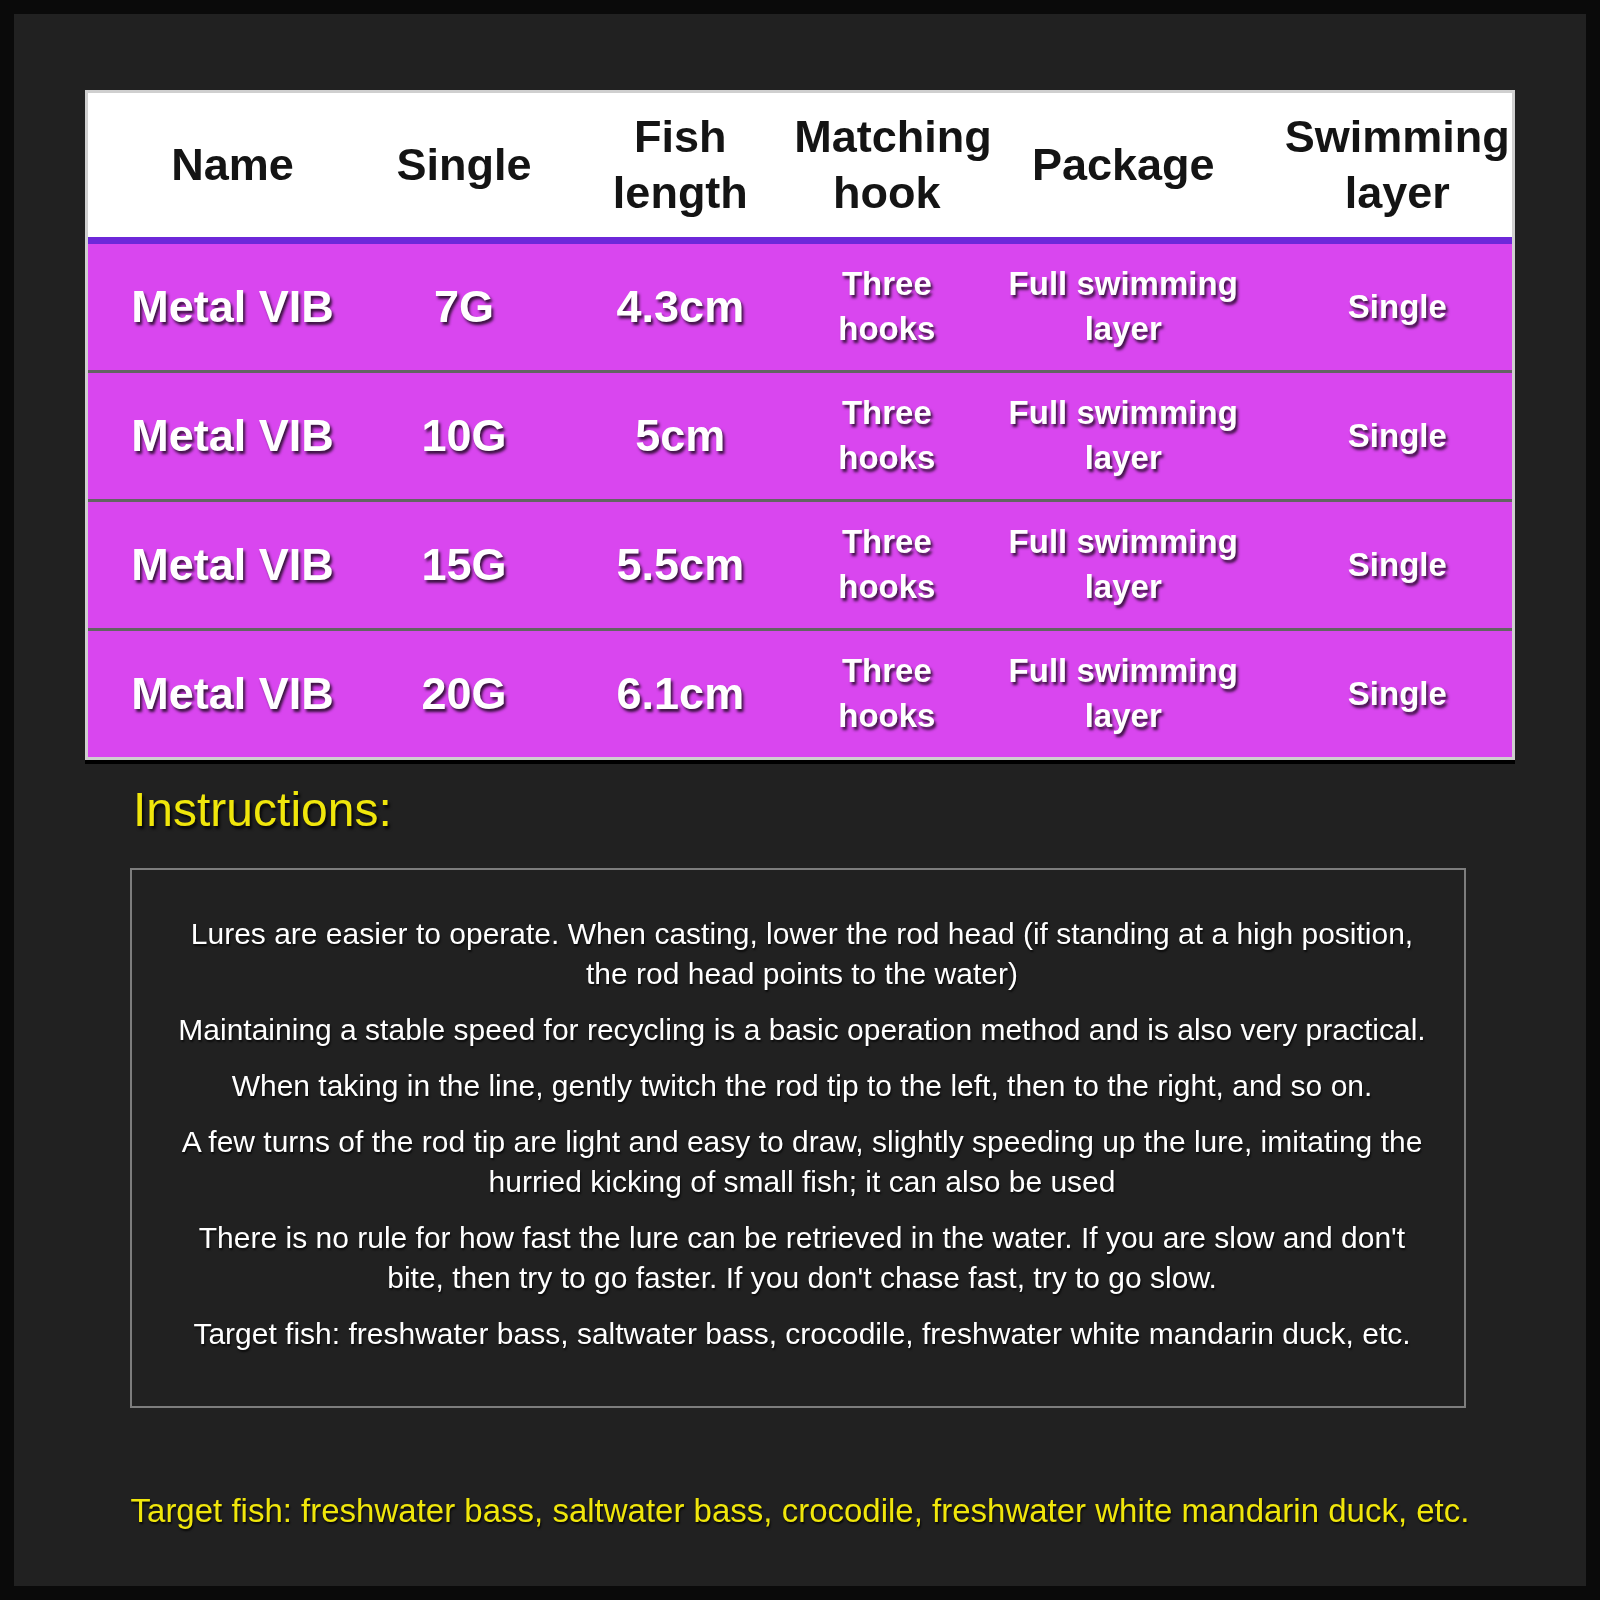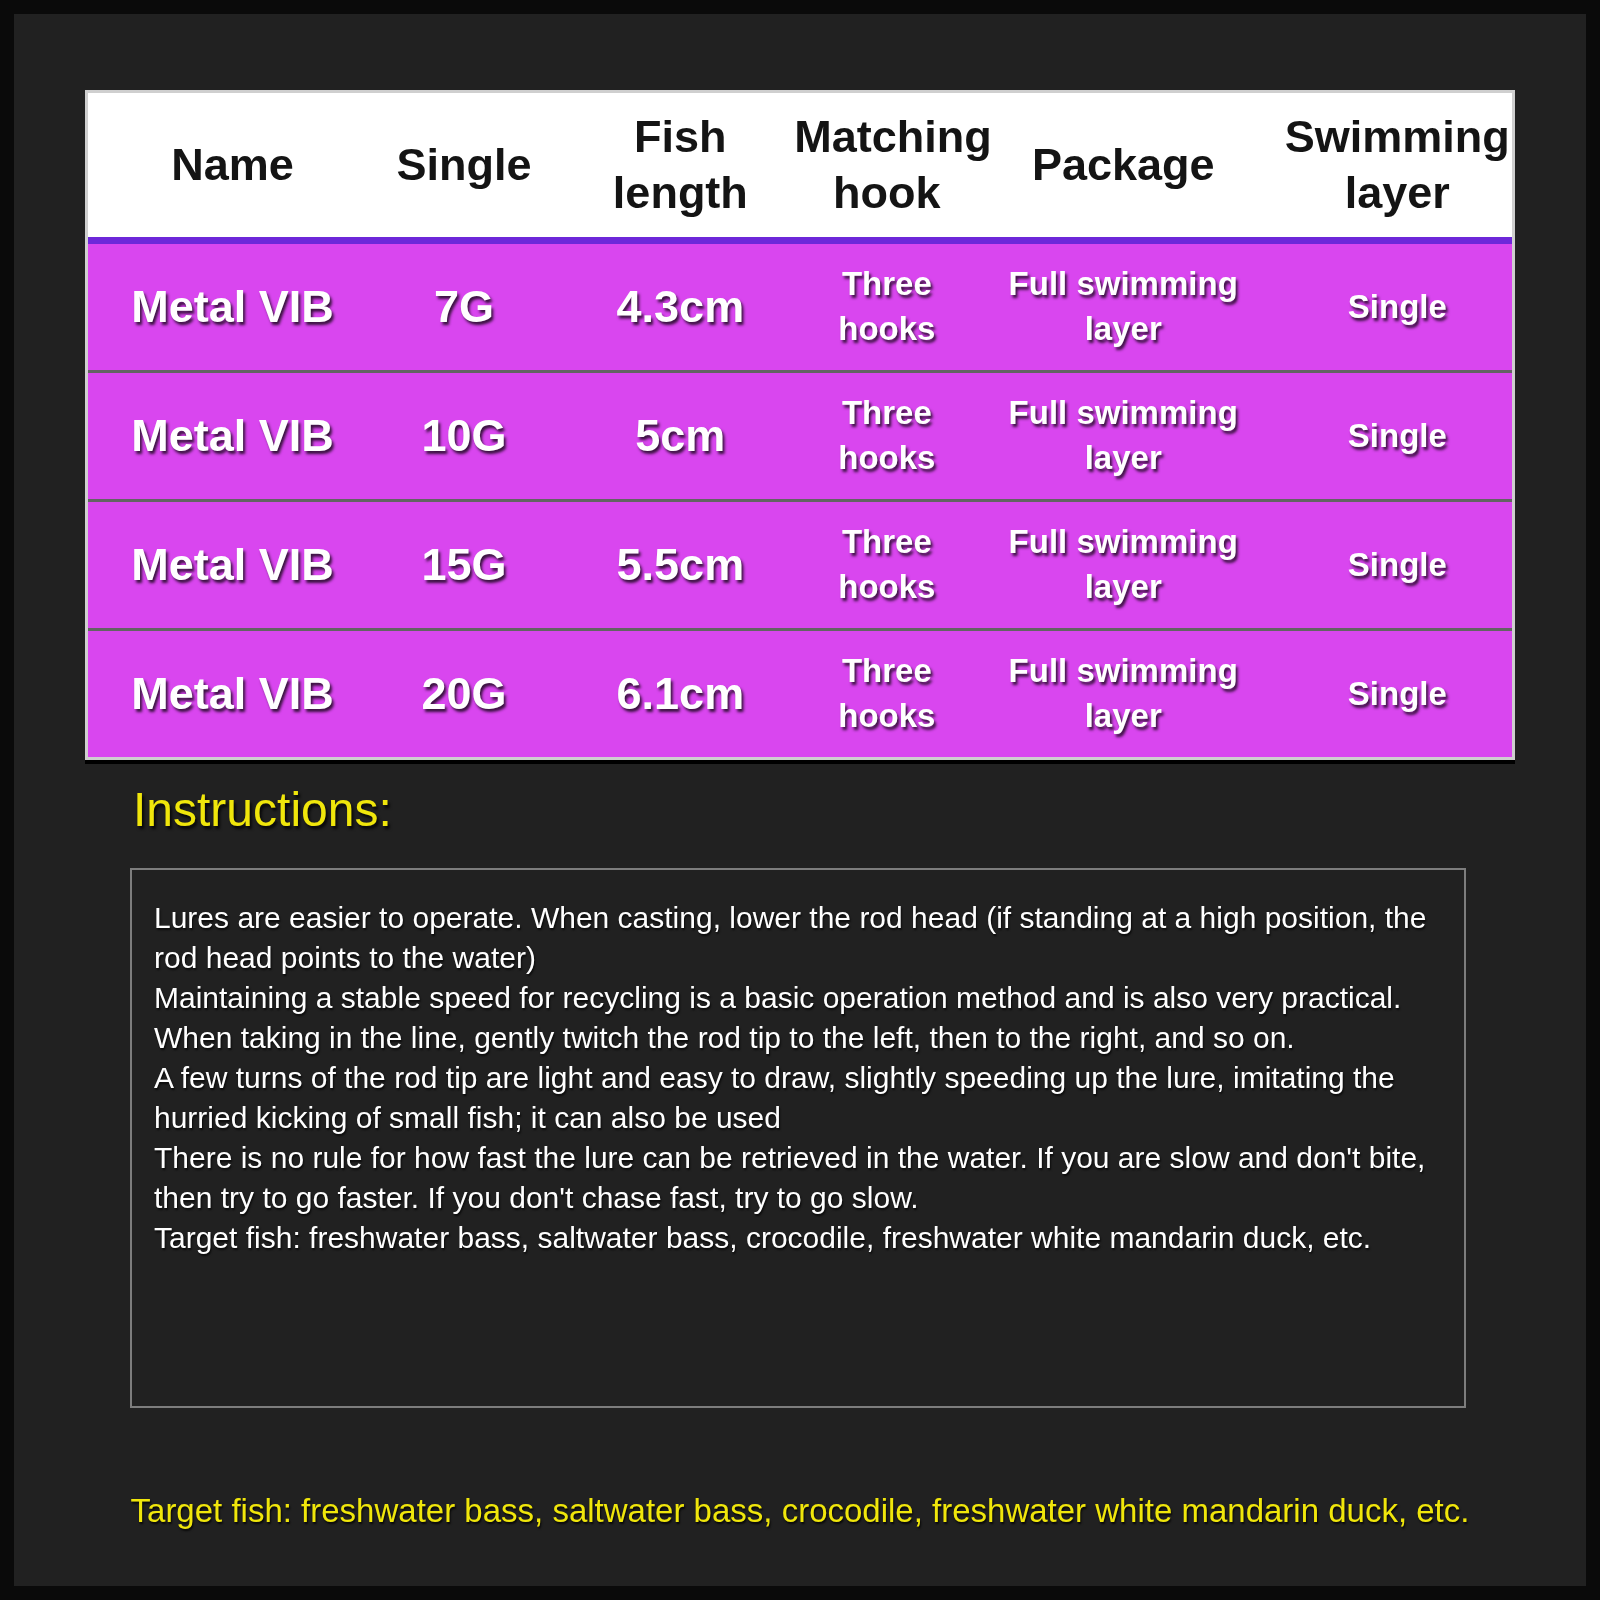--- a/index.html
+++ b/index.html
@@ -75,21 +75,21 @@
     left: 116px; top: 854px;
     width: 1336px; height: 540px;
     box-sizing: border-box;
     border: 2px solid #7d7d7d;
     padding: 28px 14px 20px 22px;
     color: #ffffff;
     font-size: 30px;
     line-height: 40px;
     text-shadow: 1px 2px 2px rgba(0,0,0,0.7);
   }
-  .instr-line { margin: 0; }
+  .instr-line { margin: 16px; text-align: center; }
 
   
   .footer-line {
     position: absolute;
     left: 0; top: 1478px;
     width: 100%;
     text-align: center;
     color: #f0e60b;
     font-size: 33px;
     text-shadow: 1px 2px 2px rgba(0,0,0,0.8);

